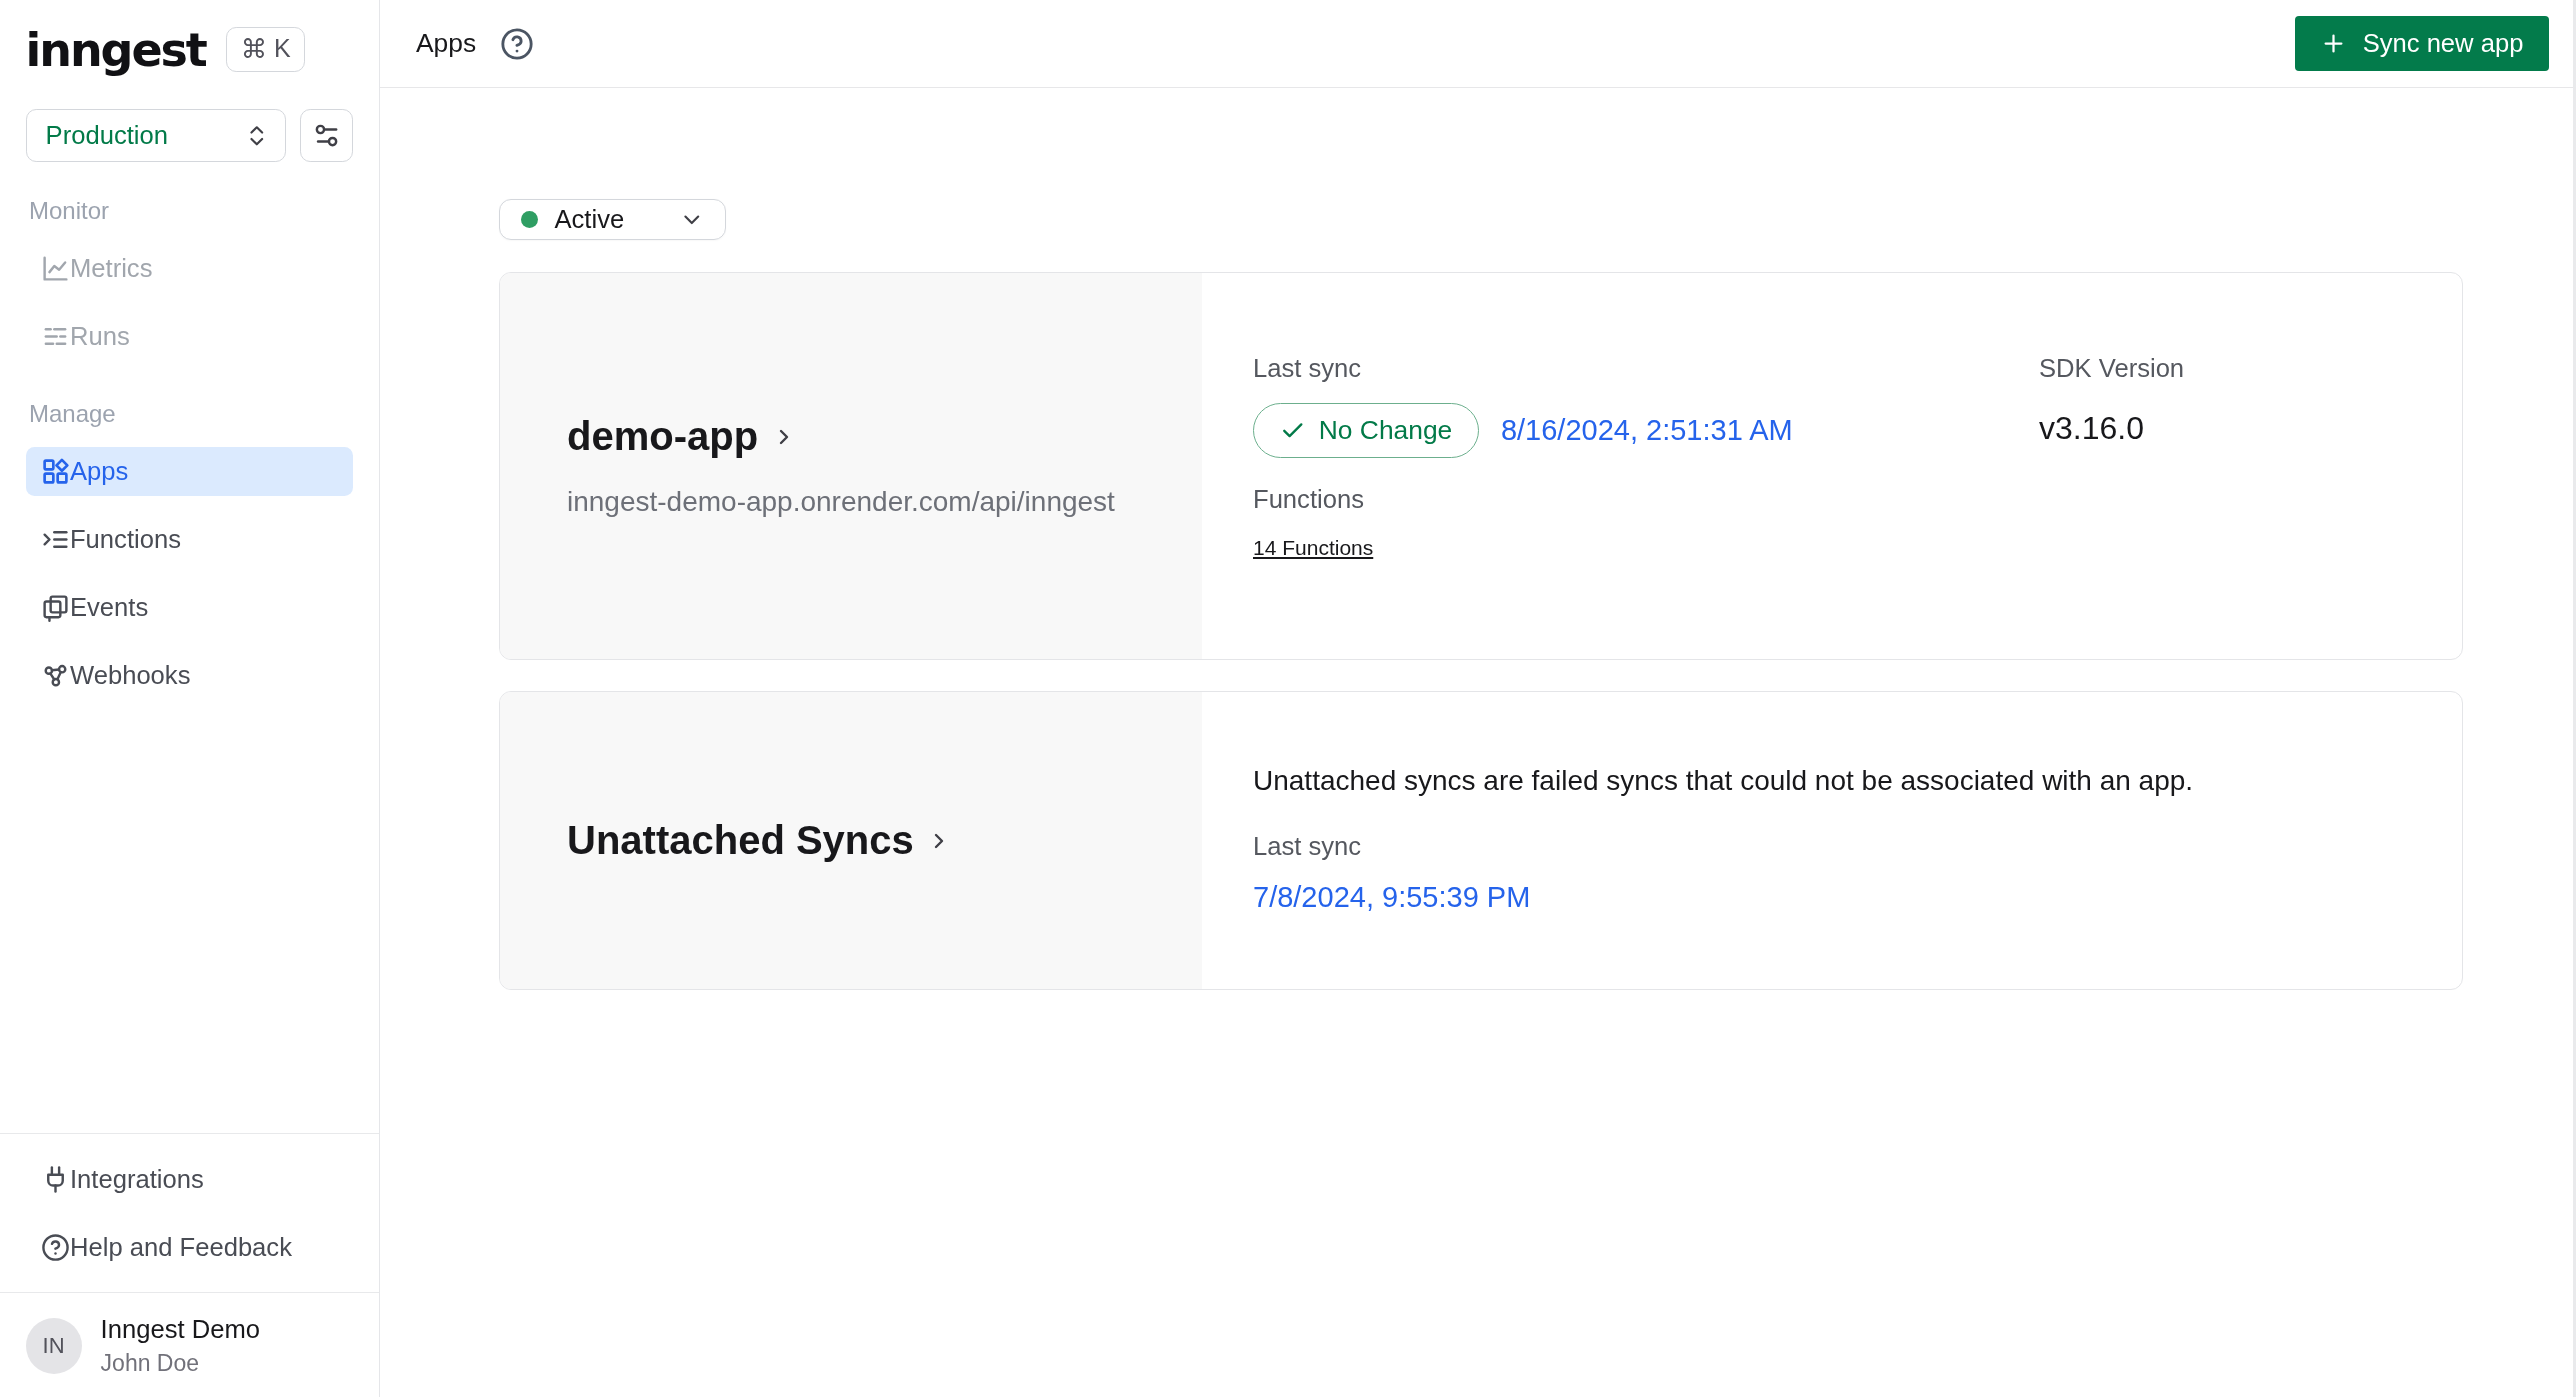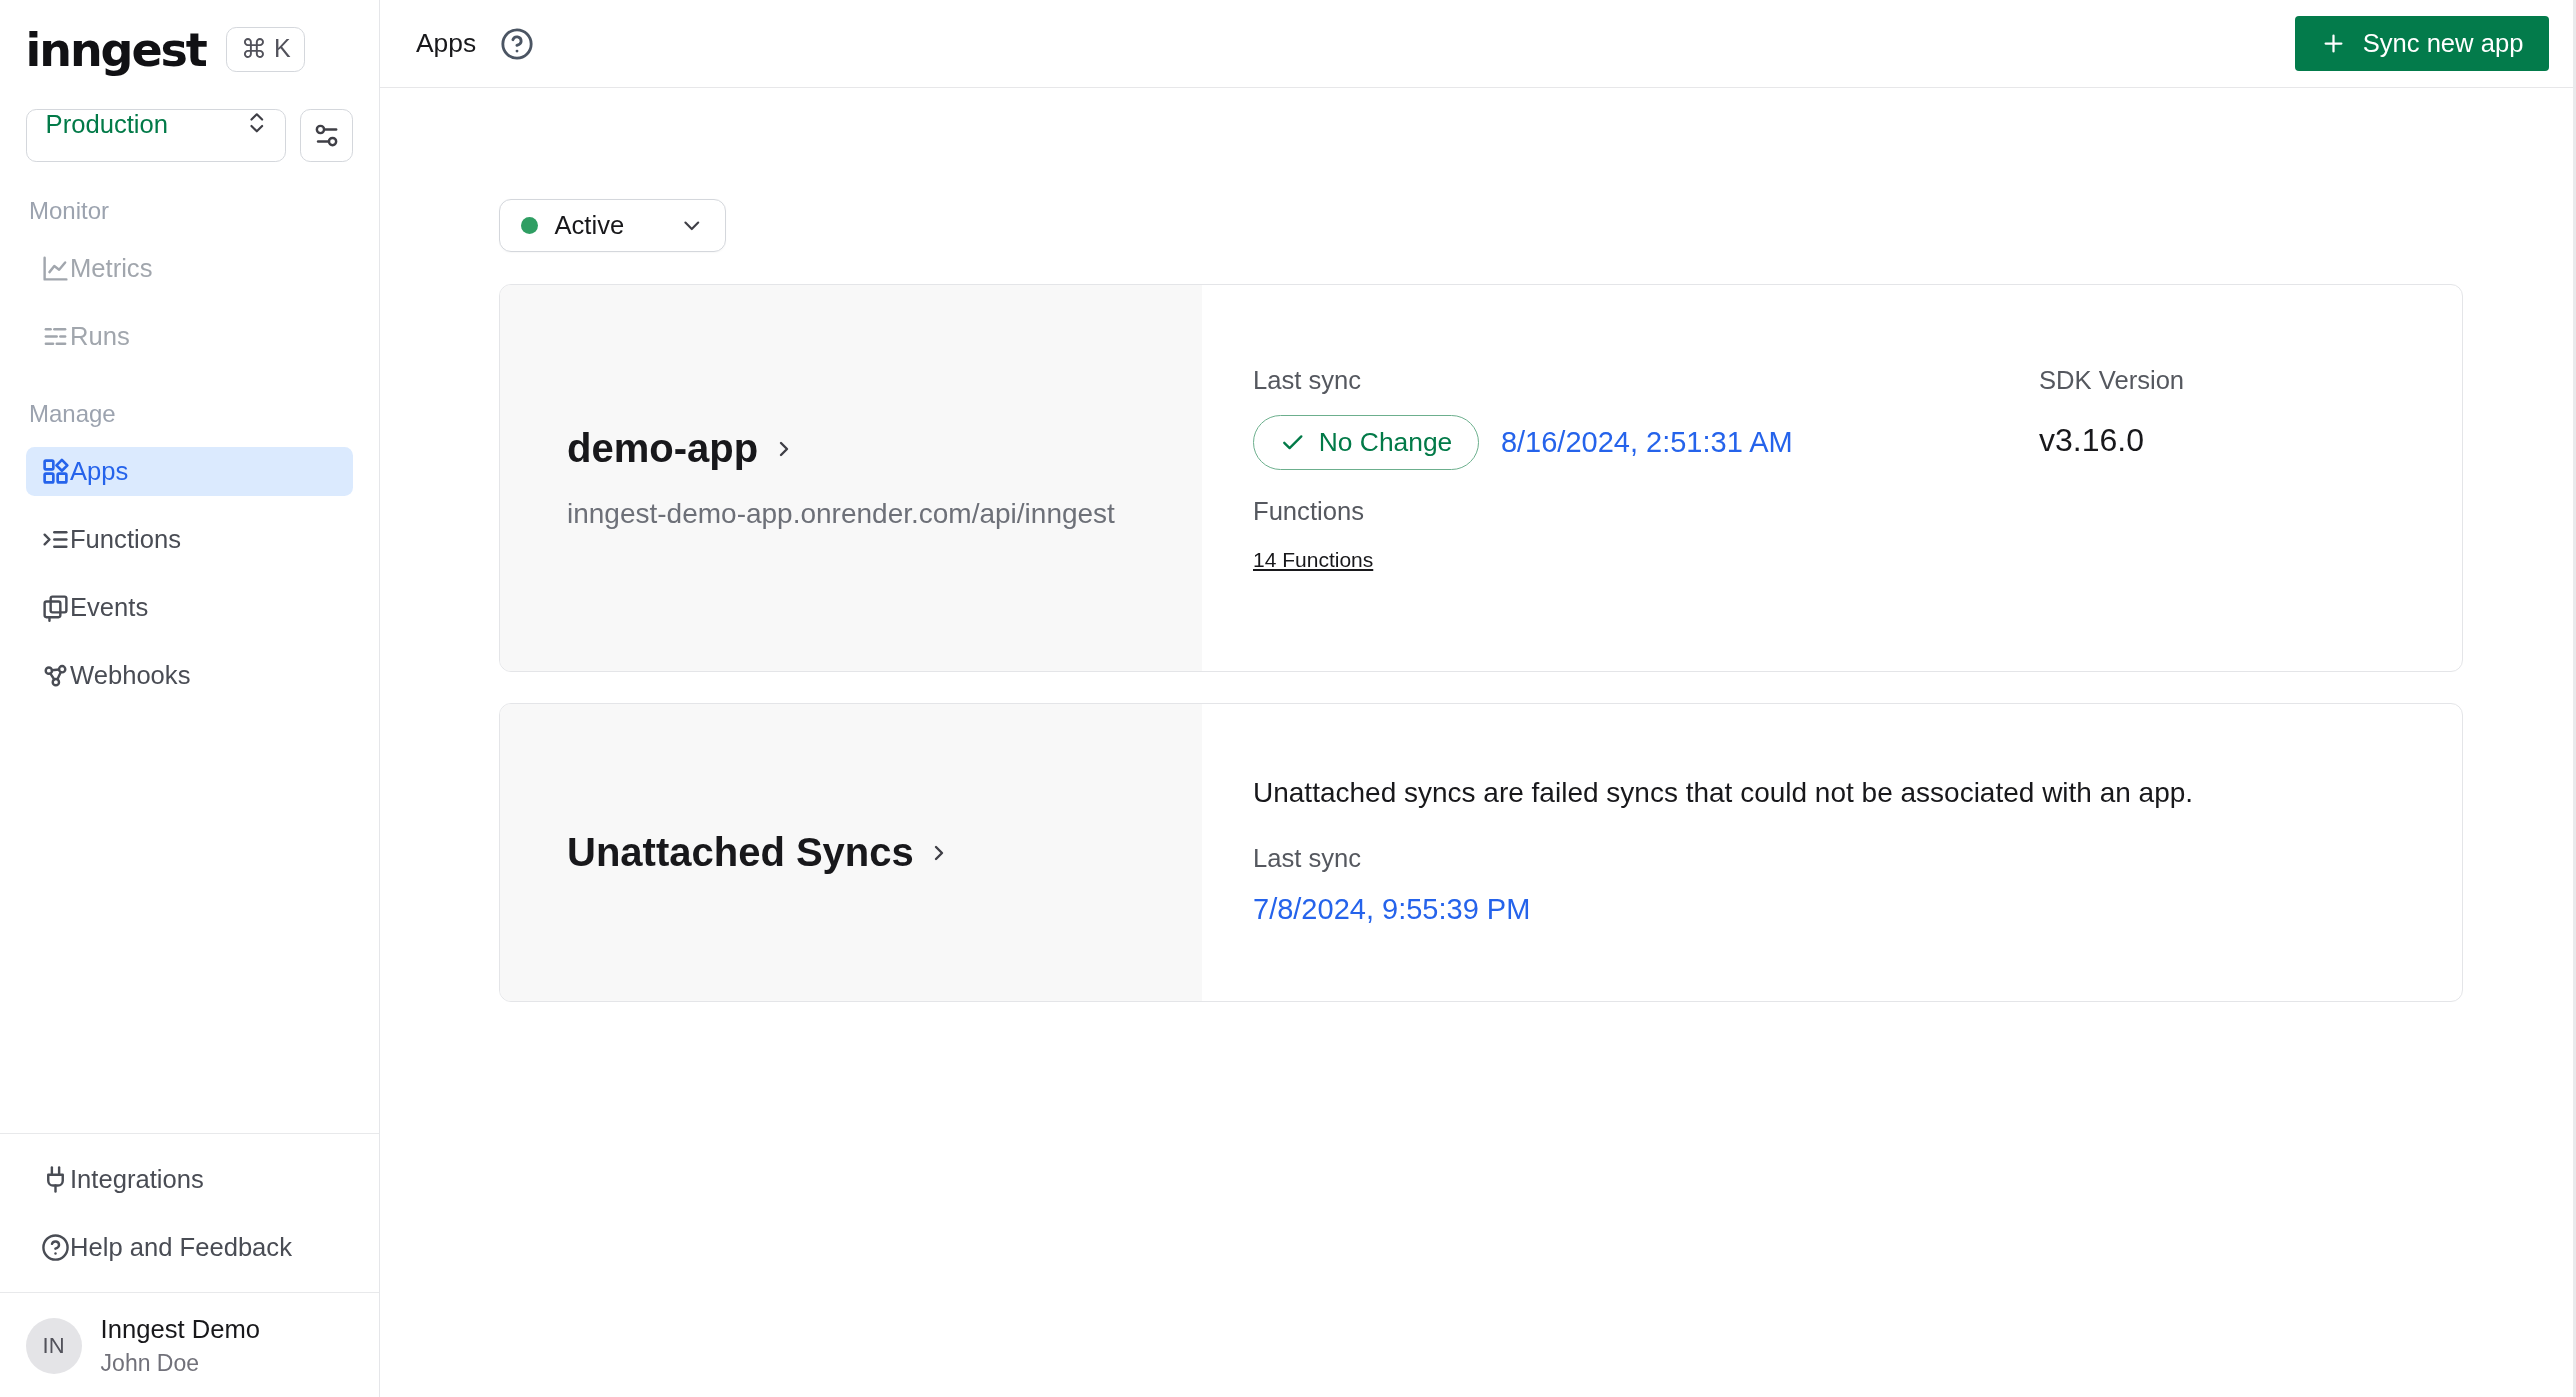--- a/index.html
+++ b/index.html
@@ -12,21 +12,21 @@
   svg { display:block; }
 
   
   .sidebar { width:380px; min-width:380px; height:100%; border-right:1.7px solid #e5e6e9; display:flex; flex-direction:column; background:#fff; }
   .sidebar-top { padding:24px 25.6px 0 25.6px; }
   .logo-row { display:flex; align-items:center; gap:20.5px; height:51px; margin-bottom:34px; }
   .logo { font-family:"DejaVu Sans","Liberation Sans",sans-serif; font-size:46px; font-weight:800; letter-spacing:-2.1px; color:#111114; }
   .kbd { border:1.7px solid #d4d7dc; border-radius:10.2px; padding:5.1px 13.6px 6.8px; color:#52525b; font-size:25px; display:flex; align-items:center; gap:6.8px; cursor:pointer; }
   .kbd .cmd { font-size:26.4px; }
   .env-row { display:flex; gap:13.6px; }
-  .env-select { width:270px; height:53px; border:1.7px solid #d4d7dc; border-radius:10.2px; display:flex; padding:0 15.4px 0 19px; cursor:pointer; background:#fff; }
+  .env-select { width:270px; height:53px; border:1.7px solid #d4d7dc; border-radius:10.2px; display:flex; align-items:center; padding:0 15.4px 0 19px; cursor:pointer; background:#fff; }
   .env-value { color:var(--green-text,#027a48); font-size:25.6px; font-weight:500; }
   .env-select svg { margin-left:auto; }
   .icon-btn { width:56px; height:53px; border:1.7px solid #d4d7dc; border-radius:10.2px; background:#fff; display:flex; align-items:center; justify-content:center; cursor:pointer; }
 
   .nav { flex:0 0 auto; padding:34px 25.6px 0 25.6px; }
   .nav-header { color:#9ca3af; font-size:24px; padding-left:3.4px; height:29px; display:flex; align-items:center; }
   .nav-item { height:49px; border-radius:8.5px; display:flex; align-items:center; padding:0 15.4px; font-size:25.6px; color:#494c54; margin-top:19px; cursor:pointer; }
   .nav-item:first-of-type { margin-top:15.4px; }
   .nav-item .nav-ic { width:29px; height:29px; }
   .nav-item.muted { color:#a1a6ad; }
@@ -43,21 +43,21 @@
   .profile-user { font-size:23px; color:#71717a; margin-top:5.1px; }
 
   
   .main { flex:1; display:flex; flex-direction:column; min-width:0; }
   .topbar { height:88px; border-bottom:1.7px solid #e7e7e9; display:flex; align-items:center; padding:0 27px 0 36px; }
   .topbar-title { font-size:26.4px; color:#18181b; }
   .help-wrap { margin-left:24px; cursor:pointer; }
   .sync-btn { margin-left:auto; height:55px; background:var(--accent-green,#037b4b); color:#fff; border:none; border-radius:4px; padding:0 25.6px; font-size:25.6px; font-family:inherit; display:flex; align-items:center; gap:15.4px; cursor:pointer; }
 
   .content { padding:111px 0 0 119px; flex:1; }
-  .filter-select { width:227px; height:53px; border:1.7px solid #d4d7dc; border-radius:12px; display:flex; align-items:center; gap:17px; padding:0 20.5px; cursor:pointer; box-shadow:0 0.9px 1.7px rgba(0,0,0,0.03); }
+  .filter-select { width:227px; height:41px; border:1.7px solid #d4d7dc; border-radius:12px; display:flex; align-items:center; gap:17px; padding:0 20.5px; cursor:pointer; box-shadow:0 0.9px 1.7px rgba(0,0,0,0.03); }
   .dot { width:17px; height:17px; border-radius:50%; background:var(--active-dot,#2f9e63); }
   .filter-value { font-size:25.6px; color:#18181b; }
   .filter-select svg { margin-left:auto; }
 
   .card { width:1964px; border:1.7px solid #e4e5e8; border-radius:12px; display:flex; overflow:hidden; margin-top:32px; background:#fff; }
   .card + .card { margin-top:31px; }
   .card-left { width:702px; min-width:702px; background:#f8f8f8; display:flex; flex-direction:column; justify-content:center; padding-left:67px; }
   .card-title { display:flex; align-items:center; gap:13.6px; font-size:40px; font-weight:700; color:#18181b; cursor:pointer; }
   .card-url { margin-top:27px; font-size:28px; color:#6d7078; }
   .card1 { min-height:388px; }

